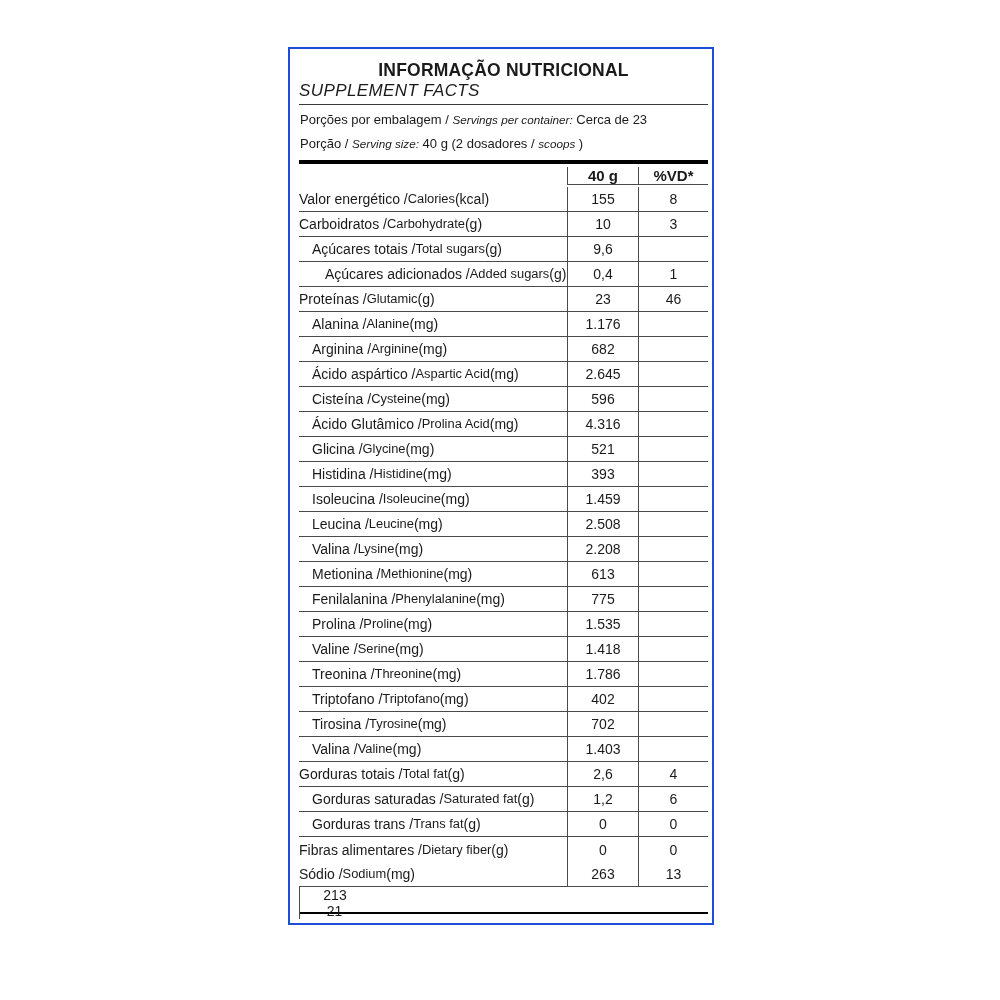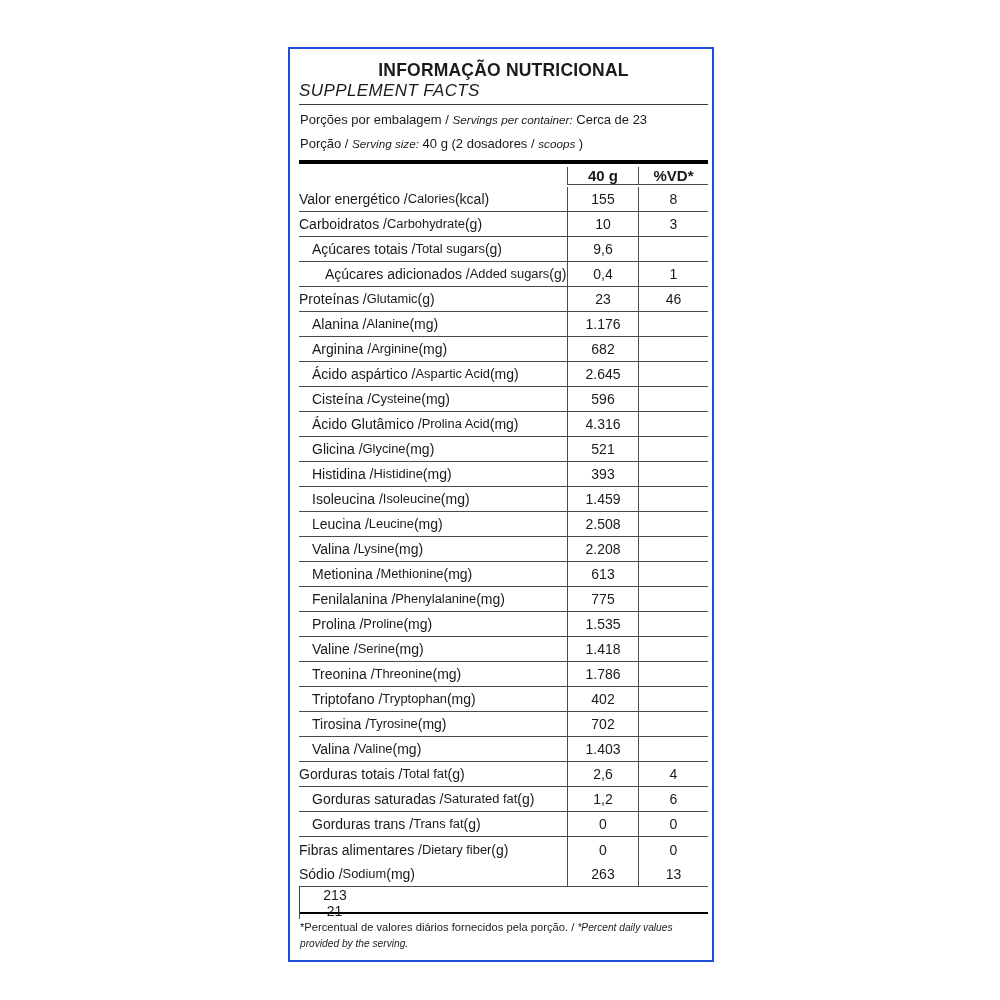--- a/index.html
+++ b/index.html
@@ -229,21 +229,21 @@
               <span>Treonina / </span>
               <span class="it">Threonine</span>
               <span> (mg)</span>
             </div>
     <div class="cell c40">1.786</div>
     <div class="cell cvd"></div>
   </div>
           <div class="row">
     <div class="lbl ind1">
               <span>Triptofano / </span>
-              <span class="it">Tryptophan</span>
+              <span class="it">Triptofano</span>
               <span> (mg)</span>
             </div>
     <div class="cell c40">402</div>
     <div class="cell cvd"></div>
   </div>
           <div class="row">
     <div class="lbl ind1">
               <span>Tirosina / </span>
               <span class="it">Tyrosine</span>
               <span> (mg)</span>
@@ -310,15 +310,14 @@
               <span>Cálcio / </span>
               <span class="it">Calcium</span>
               <span> (mg)</span>
             </div>
     <div class="cell c40">213</div>
     <div class="cell cvd">21</div>
   </div>
         </div>
     </div>
 
-    <div class="footnote"><span>*Percentual de valores diários fornecidos pela porção. / </span><span class="it">*Percent daily values provided by the serving.</span></div>
   </div>
 </div>
 
 </body></html>

